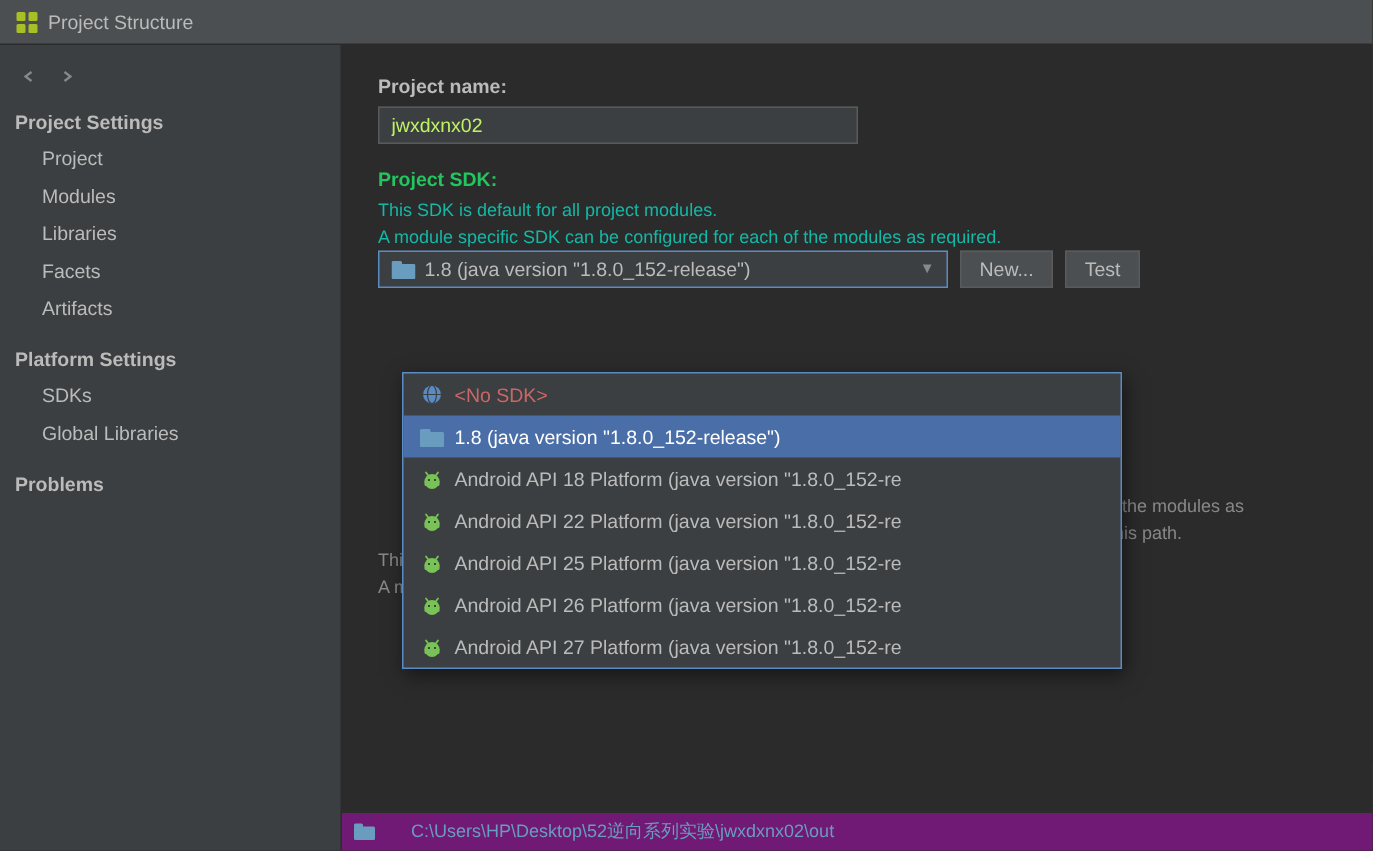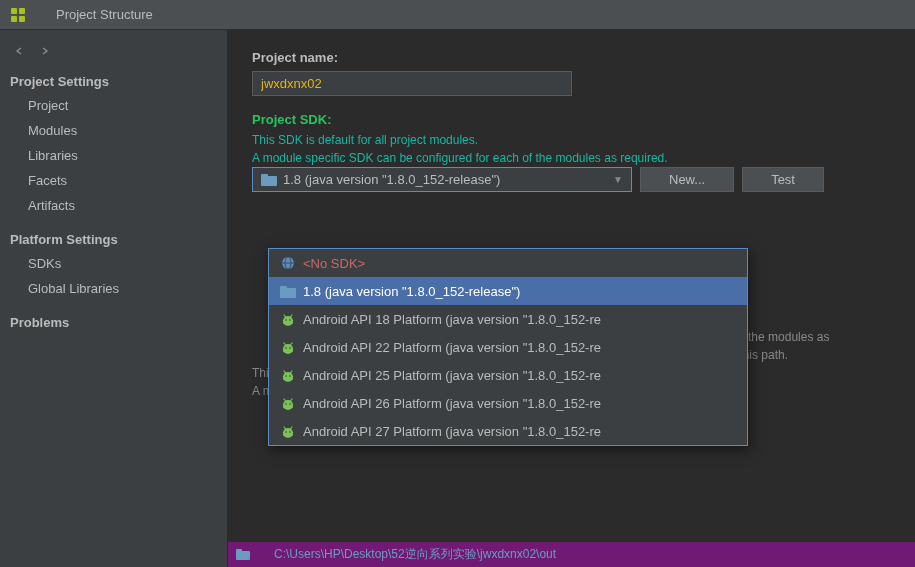--- a/index.html
+++ b/index.html
@@ -13,21 +13,20 @@
     }
 
     
     .title-bar {
       background: #4b4f52;
       height: 30px;
       display: flex;
       align-items: center;
       padding: 0 10px;
       border-bottom: 1px solid #2b2b2b;
-      gap: 24px;
     }
     .title-bar-icon {
       width: 16px;
       height: 16px;
       margin-right: 6px;
       display: flex;
       align-items: center;
       justify-content: center;
     }
     .title-bar-text {
@@ -102,21 +101,21 @@
     .field-label {
       color: #bbbbbb;
       font-weight: bold;
       font-size: 13px;
       margin-bottom: 6px;
     }
 
     .project-name-input {
       background: #3c3f41;
       border: 1px solid #5a5a5a;
-      color: #eab308;
+      color: #bef264;
       padding: 4px 8px;
       width: 320px;
       font-size: 13px;
       outline: none;
       margin-bottom: 16px;
     }
 
     .sdk-label {
       color: #22c55e;
       font-weight: bold;
@@ -154,21 +153,21 @@
 
     .sdk-dropdown-arrow {
       color: #888;
       font-size: 10px;
     }
 
     .btn {
       background: #4b4f52;
       border: 1px solid #5a5a5a;
       color: #bbbbbb;
-      padding: 4px 28px;
+      padding: 4px 12px;
       font-size: 13px;
       cursor: pointer;
     }
 
     
     .dropdown-popup {
       position: absolute;
       top: 218px;
       left: 40px;
       width: 480px;

